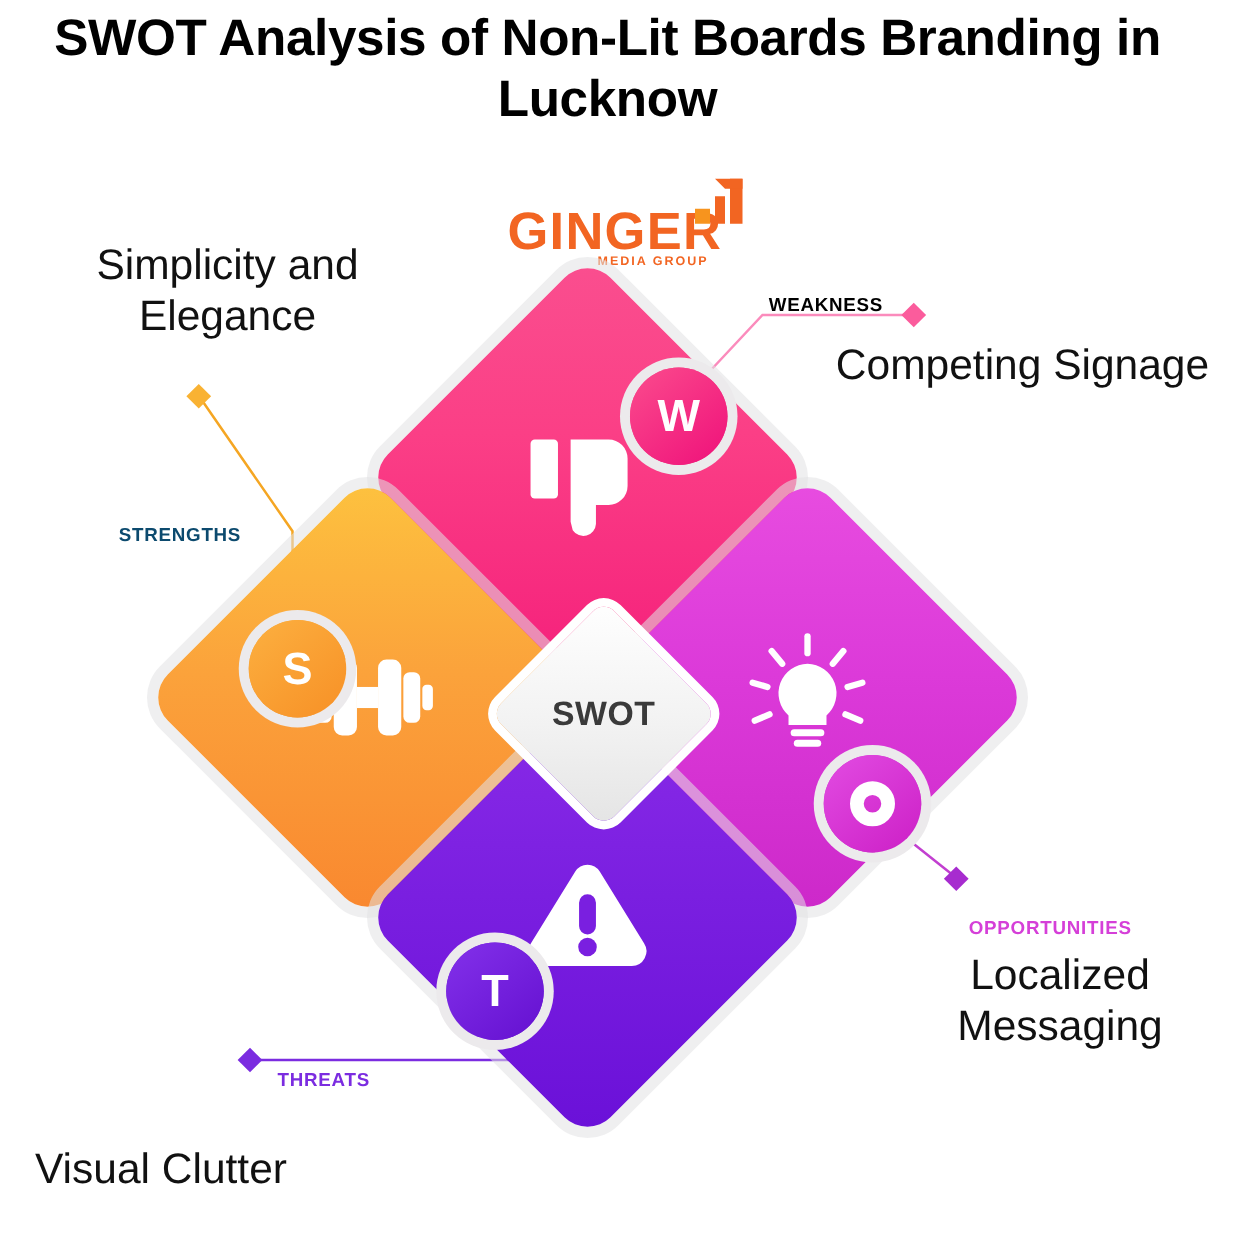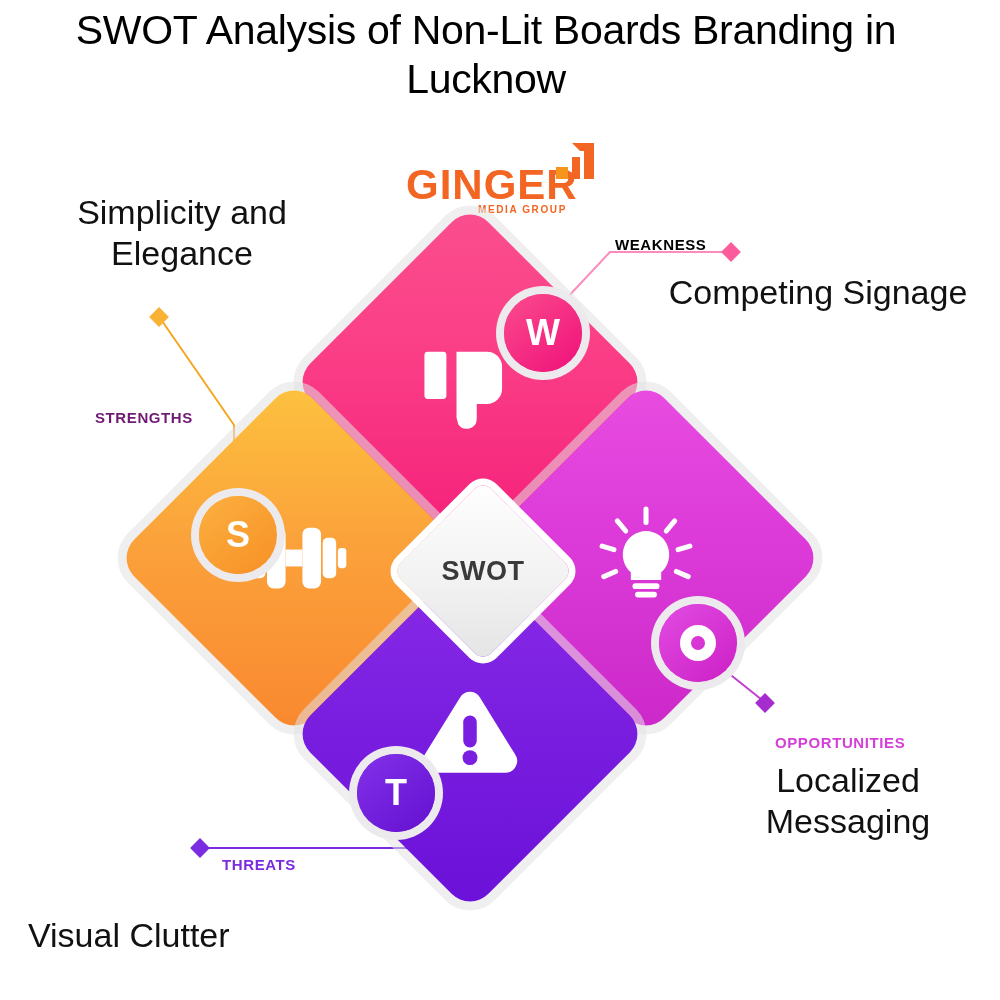--- a/index.html
+++ b/index.html
@@ -16,21 +16,21 @@
   }
 
   
   #title {
     position: absolute;
     top: 6px;
     left: 0;
     width: 972px;
     text-align: center;
     font-family: "Liberation Sans", sans-serif;
-    font-weight: normal;
+    font-weight: bold;
     font-size: 41px;
     line-height: 49px;
     color: #000000;
     letter-spacing: -0.3px;
   }
 
   
   #logo {
     position: absolute;
     left: 400px;
@@ -157,21 +157,21 @@
     pointer-events: none;
   }
 
   
   .cat-label {
     position: absolute;
     font-size: 15px;
     font-weight: bold;
     letter-spacing: 0.6px;
   }
-  #cat-strengths     { left: 95px;  top: 409px; color: #701a75; }
+  #cat-strengths     { left: 95px;  top: 420px; color: #0c4a6e; }
   #cat-weakness      { left: 615px; top: 236px; color: #000000; }
   #cat-opportunities { left: 775px; top: 691px; color: #d53fd8; margin-top: 43px; }
   #cat-threats       { left: 222px; top: 856px; color: #7b2ce0; }
 
   
   .outer-heading {
     position: absolute;
     font-size: 34px;
     font-weight: normal;
     color: #111111;

